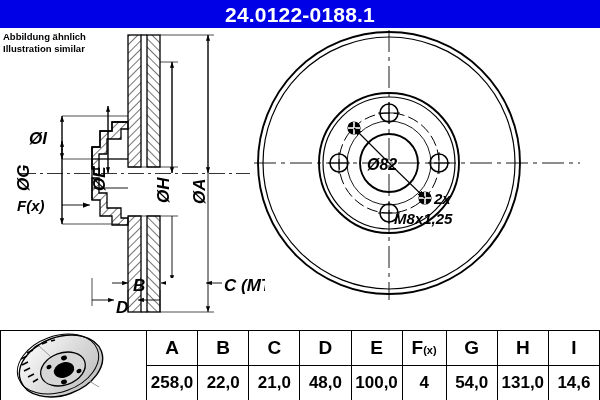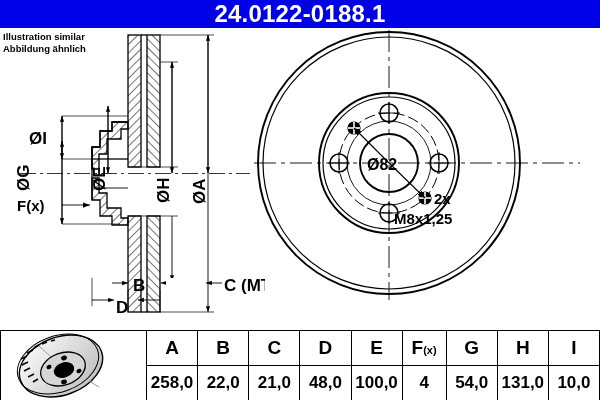--- a/index.html
+++ b/index.html
@@ -10,32 +10,32 @@
   }
   #page{position:relative;width:600px;height:400px;background:#fff;}
 
   
   .header{
     position:absolute;left:0;top:0;width:600px;height:28px;
     background:#0000e6;
     display:flex;align-items:center;justify-content:center;gap:26px;
   }
   .header .part-no,.header .ref-no{
-    color:#ffffff;font-size:24px;font-weight:bold;letter-spacing:.2px;
+    color:#ffffff;font-size:21px;font-weight:bold;letter-spacing:.2px;
     font-family:"Liberation Sans",sans-serif;line-height:1;
   }
 
   
   .note{
     position:absolute;left:3px;top:31px;width:135px;
     font-size:9.5px;font-weight:bold;line-height:11.5px;
   }
 
   
-  .draw{position:absolute;}
+  .draw{position:absolute;font-style:italic;}
   #section-view{left:0;top:28px;width:265px;height:292px;}
   #face-view{left:248px;top:28px;width:338px;height:292px;}
   svg{display:block;}
 
   
   .spec-table{
     position:absolute;left:0;top:330px;width:600px;height:70px;
     border-collapse:collapse;table-layout:fixed;
   }
   .spec-table td{
@@ -54,22 +54,22 @@
 </head>
 <body>
 
 <div id="page">
 
   <div class="header">
     <span class="part-no">24.0122-0188.1</span>
   </div>
 
   <div class="note">
+    <div>Abbildung ähnlich</div>
     <div>Illustration similar</div>
-    <div>Abbildung ähnlich</div>
   </div>
 
   <div class="draw" id="section-view">
     <svg width="265" height="292" viewBox="0 0 265 292">
       <defs>
         <pattern id="hatchR" width="6" height="6" patternTransform="rotate(45)" patternUnits="userSpaceOnUse">
           <line x1="0" y1="0" x2="0" y2="6" stroke="#000" stroke-width="1.1"></line>
         </pattern>
         <pattern id="hatchL" width="6" height="6" patternTransform="rotate(-45)" patternUnits="userSpaceOnUse">
           <line x1="0" y1="0" x2="0" y2="6" stroke="#000" stroke-width="1.1"></line>
@@ -294,18 +294,18 @@
     </tr>
     <tr>
       <td>258,0</td>
       <td>22,0</td>
       <td>21,0</td>
       <td>48,0</td>
       <td>100,0</td>
       <td>4</td>
       <td>54,0</td>
       <td>131,0</td>
-      <td>10,0</td>
+      <td>14,6</td>
     </tr>
   </tbody>
     </table>
 
 </div>
 
 </body></html>

